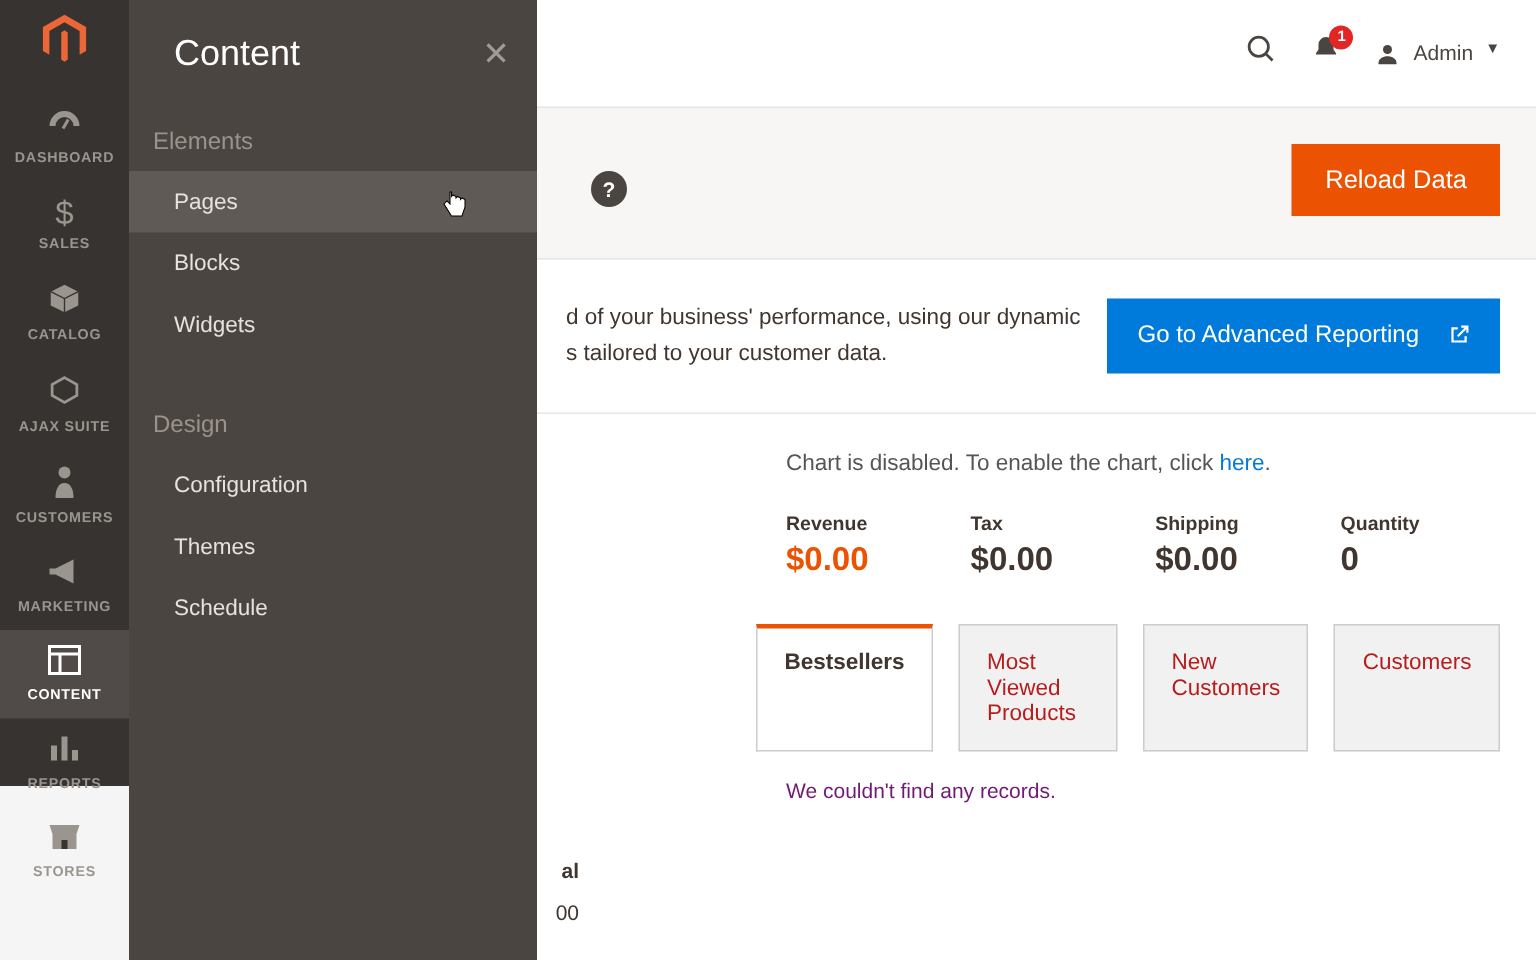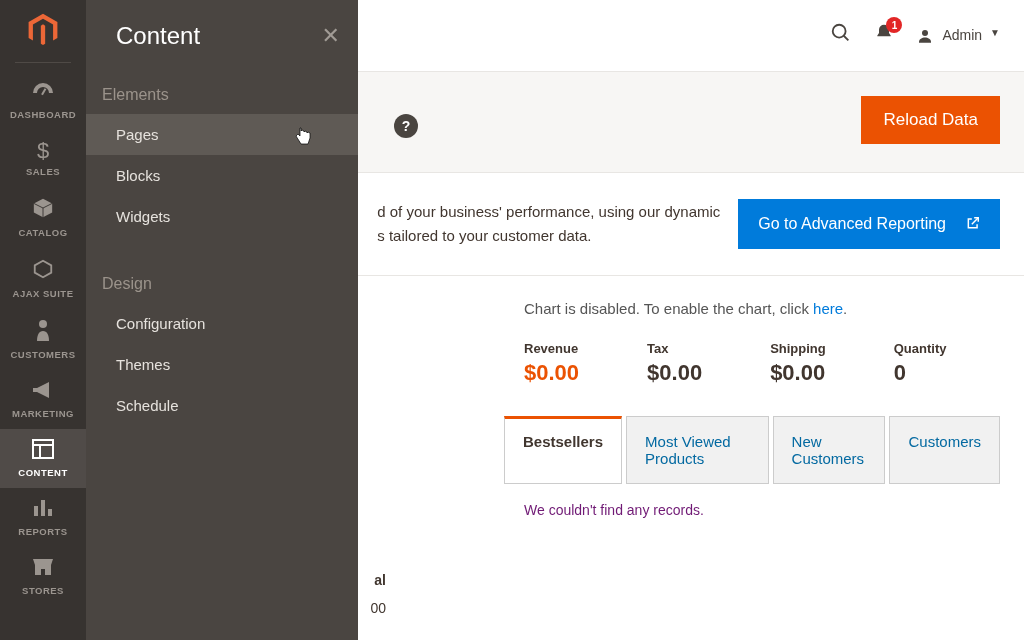--- a/index.html
+++ b/index.html
@@ -8,21 +8,21 @@
     background: #f5f5f5;
     width: 1024px;
     height: 640px;
     overflow: hidden;
     position: relative;
     color: #41362f;
   }
 
   
   .rail {
-    position: absolute; left: 0; top: 0; width: 86px; height: 640px;
+    position: absolute; left: 0; top: 0; width: 86px; height: 524px;
     background: #373330;
     display: flex; flex-direction: column; align-items: center;
     padding-top: 8px;
   }
   .rail-logo {
     width: 44px; height: 44px; display:flex; align-items:center; justify-content:center;
     margin-bottom: 10px;
   }
   .rail-logo svg { width: 36px; height: 36px; }
   .rail-sep { width: 56px; height:1px; background:#4f4a46; margin-bottom:8px; }
@@ -111,24 +111,24 @@
 
   .stats {
     display:flex; gap:68px; margin-left:438px; margin-right:24px; margin-bottom:30px;
   }
   .stat { display:flex; flex-direction:column; }
   .stat-label { font-size:13px; font-weight:700; color:#41362f; margin-bottom:4px; }
   .stat-val { font-size:22px; font-weight:700; color:#41362f; }
   .stat-val.accent { color:#eb5202; }
 
   .tabs {
-    display:flex; gap:4px; margin-left:418px; margin-right:24px;
+    display:flex; gap:17px; margin-left:418px; margin-right:24px;
   }
   .tab {
-    border:1px solid #ccc; background:#f1f1f1; color:#0369a1;
+    border:1px solid #ccc; background:#f1f1f1; color:#b91c1c;
     padding:16px 18px; font-size:15px; cursor:pointer;
   }
   .tab.active { background:#fff; border-top:3px solid #eb5202; color:#41362f; font-weight:600; padding-top:14px; }
   .tab-panel {
     margin-left:438px; margin-top:18px; font-size:14px; color:#701a75;
   }
 
   
   .left-col-frag {
     position:absolute; left:358px; top:572px; font-size:14px; color:#41362f;

